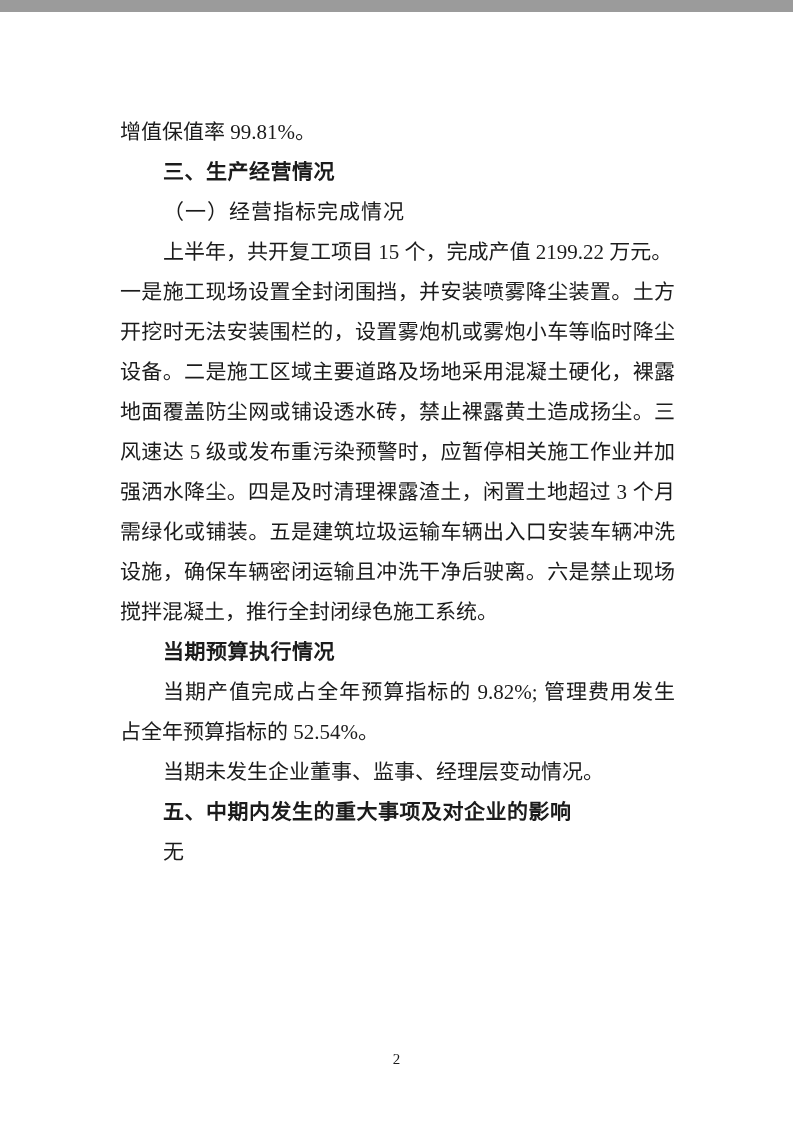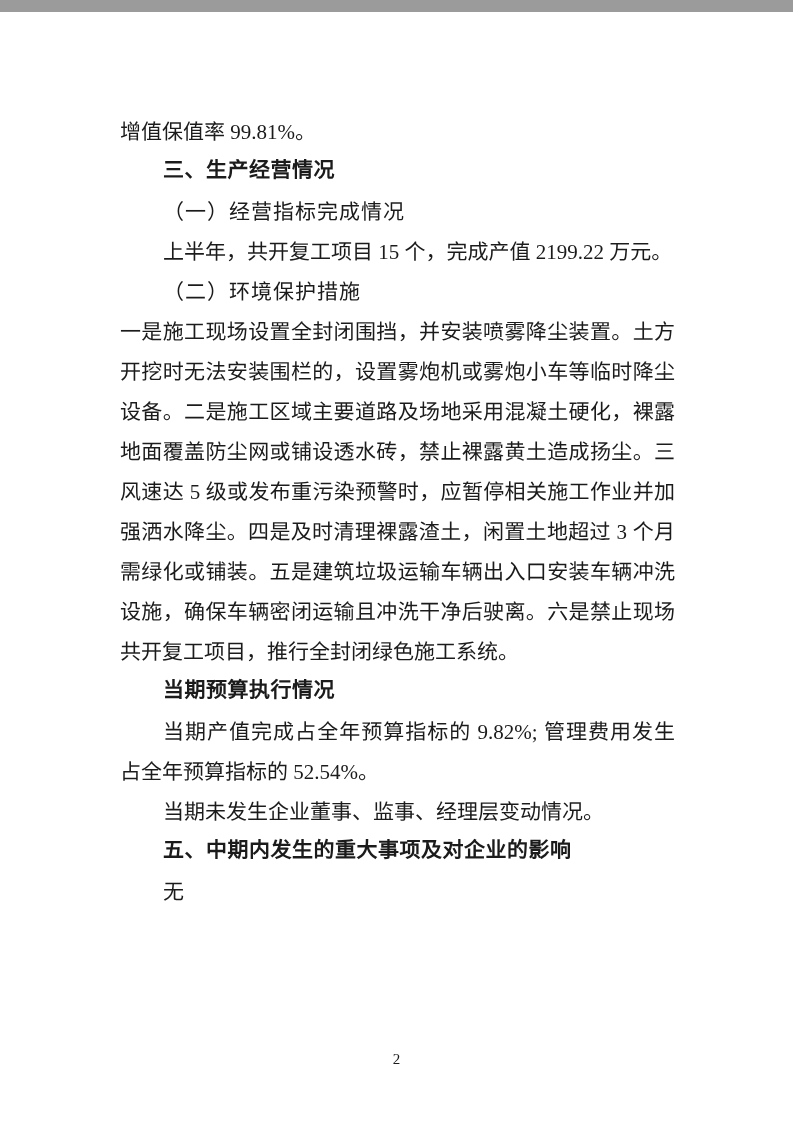--- a/index.html
+++ b/index.html
@@ -33,21 +33,21 @@
     text-align: justify;
     text-align-last: justify;
     overflow: hidden;
     height: 40px;
   }
   .line.body {
     font-family: "Liberation Serif", "DejaVu Serif", serif;
     font-weight: 400;
   }
   .line.heading-bold {
-    font-family: Liberation Mono, monospace;
+    font-family: Liberation Sans, sans-serif;
     font-weight: 700;
     letter-spacing: 0.5px;
   }
   .line.subheading-kai {
     font-family: "Liberation Serif", "DejaVu Serif", serif;
     font-weight: 400;
     letter-spacing: 1px;
   }
   .footer {
     position: absolute;
@@ -63,30 +63,29 @@
 </style>
 </head>
 <body>
 
 <div class="page">
   <div class="text-block">
       <div class="line body">增值保值率 99.81%。</div>
       <div class="line heading-bold indent">三、生产经营情况</div>
       <div class="line subheading-kai indent">（一）经营指标完成情况</div>
       <div class="line body indent">上半年，共开复工项目 15 个，完成产值 2199.22 万元。</div>
-      <div class="line subheading-kai indent">（二）环境保护措施</div>
       <div class="line body fill">一是施工现场设置全封闭围挡，并安装喷雾降尘装置。土方</div>
       <div class="line body fill">开挖时无法安装围栏的，设置雾炮机或雾炮小车等临时降尘</div>
       <div class="line body fill">设备。二是施工区域主要道路及场地采用混凝土硬化，裸露</div>
       <div class="line body fill">地面覆盖防尘网或铺设透水砖，禁止裸露黄土造成扬尘。三</div>
       <div class="line body fill">风速达 5 级或发布重污染预警时，应暂停相关施工作业并加</div>
       <div class="line body fill">强洒水降尘。四是及时清理裸露渣土，闲置土地超过 3 个月</div>
       <div class="line body fill">需绿化或铺装。五是建筑垃圾运输车辆出入口安装车辆冲洗</div>
       <div class="line body fill">设施，确保车辆密闭运输且冲洗干净后驶离。六是禁止现场</div>
-      <div class="line body">共开复工项目，推行全封闭绿色施工系统。</div>
+      <div class="line body">搅拌混凝土，推行全封闭绿色施工系统。</div>
       <div class="line heading-bold indent">当期预算执行情况</div>
       <div class="line body indent fill">当期产值完成占全年预算指标的 9.82%; 管理费用发生</div>
       <div class="line body">占全年预算指标的 52.54%。</div>
       <div class="line body indent">当期未发生企业董事、监事、经理层变动情况。</div>
       <div class="line heading-bold indent">五、中期内发生的重大事项及对企业的影响</div>
       <div class="line body indent">无</div>
     </div>
   <div class="footer">
     <span>2</span>
   </div>

